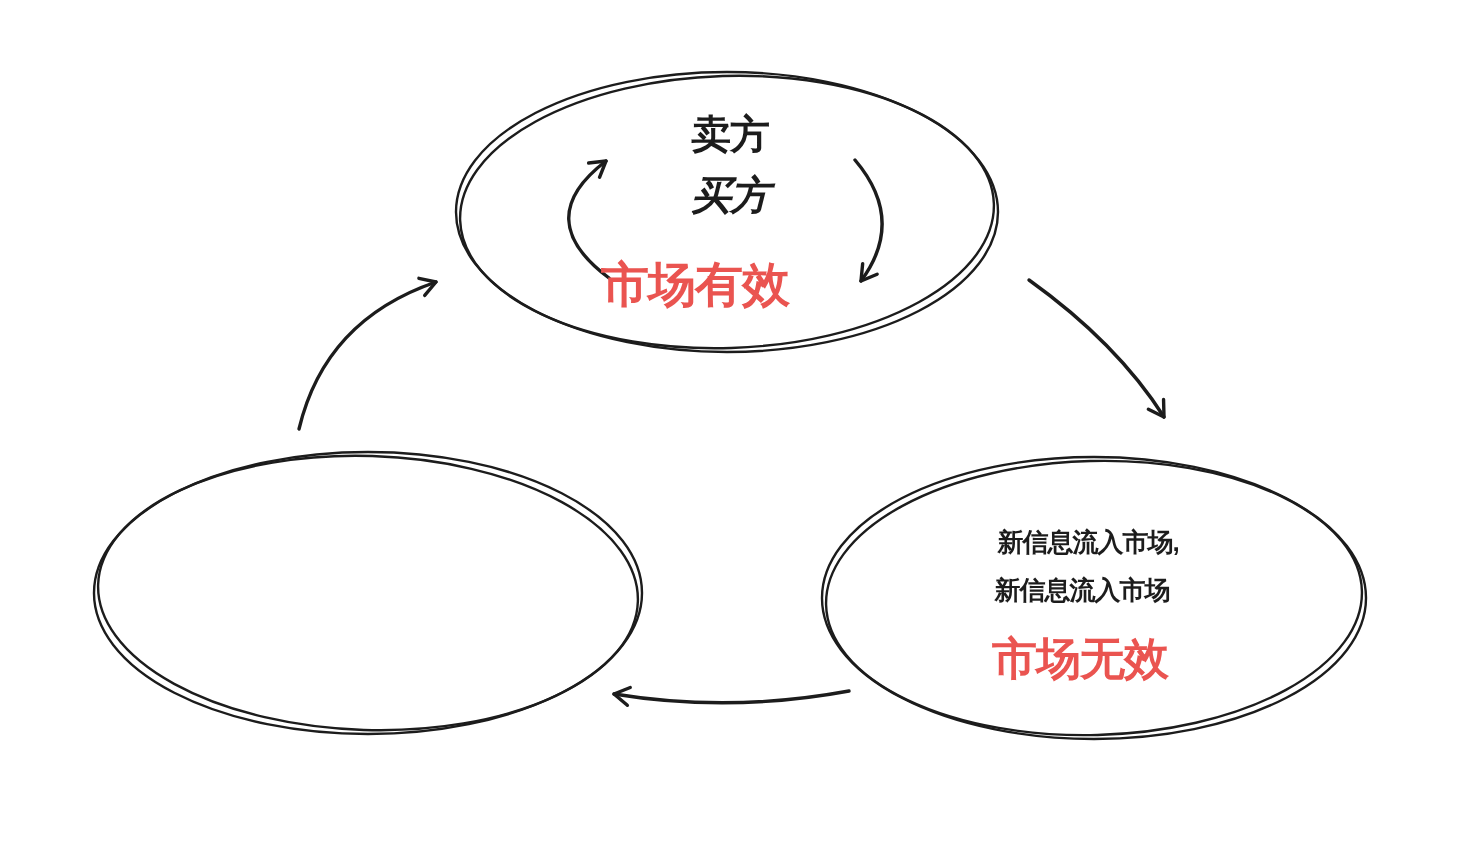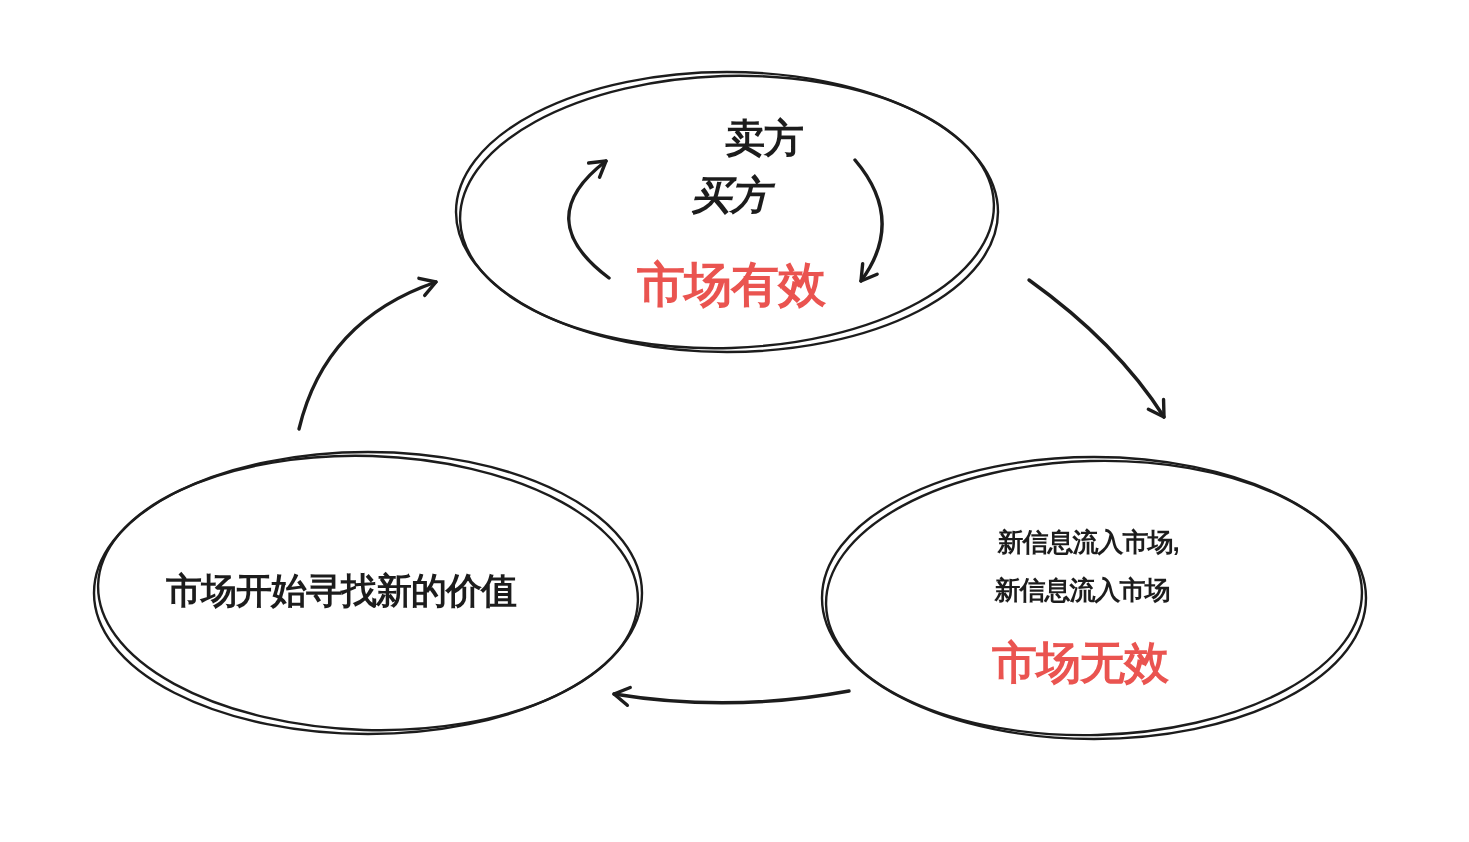--- a/index.html
+++ b/index.html
@@ -28,21 +28,21 @@
   .label{
     position:absolute;transform:translate(-50%,-50%);
     white-space:nowrap;font-weight:700;color:var(--ink);
     line-height:1;letter-spacing:-1px;
   }
   .sz40{font-size:40px;}
   .sz38{font-size:26px;}
   .sz36{font-size:36px;}
   .status{font-weight:700;color:var(--accent-red);}
   .sz48{font-size:48px;}
-  .sz45{font-size:45px;}
+  .sz45{font-size:45px;font-family:Liberation Mono, monospace;}
 </style>
 </head>
 <body>
 
 <div class="canvas">
 
   <svg class="layer" viewBox="0 0 1469 842">
     <defs>
       <marker id="ah" viewBox="0 0 26 26" refX="21" refY="13" markerWidth="26" markerHeight="26" orient="auto" markerUnits="userSpaceOnUse">
         <path d="M6 4 L21 13 L6 22" fill="none" stroke="#1c1c1c" stroke-width="3.4" stroke-linecap="round" stroke-linejoin="round"></path>
@@ -67,23 +67,22 @@
     <path class="arrow" d="M 609 278 Q 530 219 606 161" marker-end="url(#ah)"></path>
     <path class="arrow" d="M 855 160 Q 906 220 861 281" marker-end="url(#ah)"></path>
 
     <path class="arrow" d="M 1029 280 Q 1117 343 1164 417" marker-end="url(#ah)"></path>
 
     <path class="arrow" d="M 849 691 Q 730 713 614 694" marker-end="url(#ah)"></path>
 
     <path class="arrow" d="M 299 429 Q 325 320 436 282" marker-end="url(#ah)"></path>
   </svg>
 
-  <div class="label sz40" style="left:764px;top:138px;">卖方</div>
+  <div class="label sz40" style="left:730px;top:138px;font-family:Liberation Mono, monospace;">卖方</div>
   <div class="label sz40" style="left:730px;top:195px;font-style:italic;">买方</div>
-  <div class="label status sz48" style="left:731px;top:285px;">市场有效</div>
+  <div class="label status sz48" style="left:695px;top:285px;">市场有效</div>
 
   <div class="label sz38" style="left:1088px;top:542px;">新信息流入市场,</div>
   <div class="label sz38" style="left:1082px;top:590px;">新信息流入市场</div>
   <div class="label status sz45" style="left:1080px;top:662px;">市场无效</div>
 
-  <div class="label sz36" style="left:341px;top:591px;">市场开始寻找新的价值</div>
 
 </div>
 
 </body></html>

